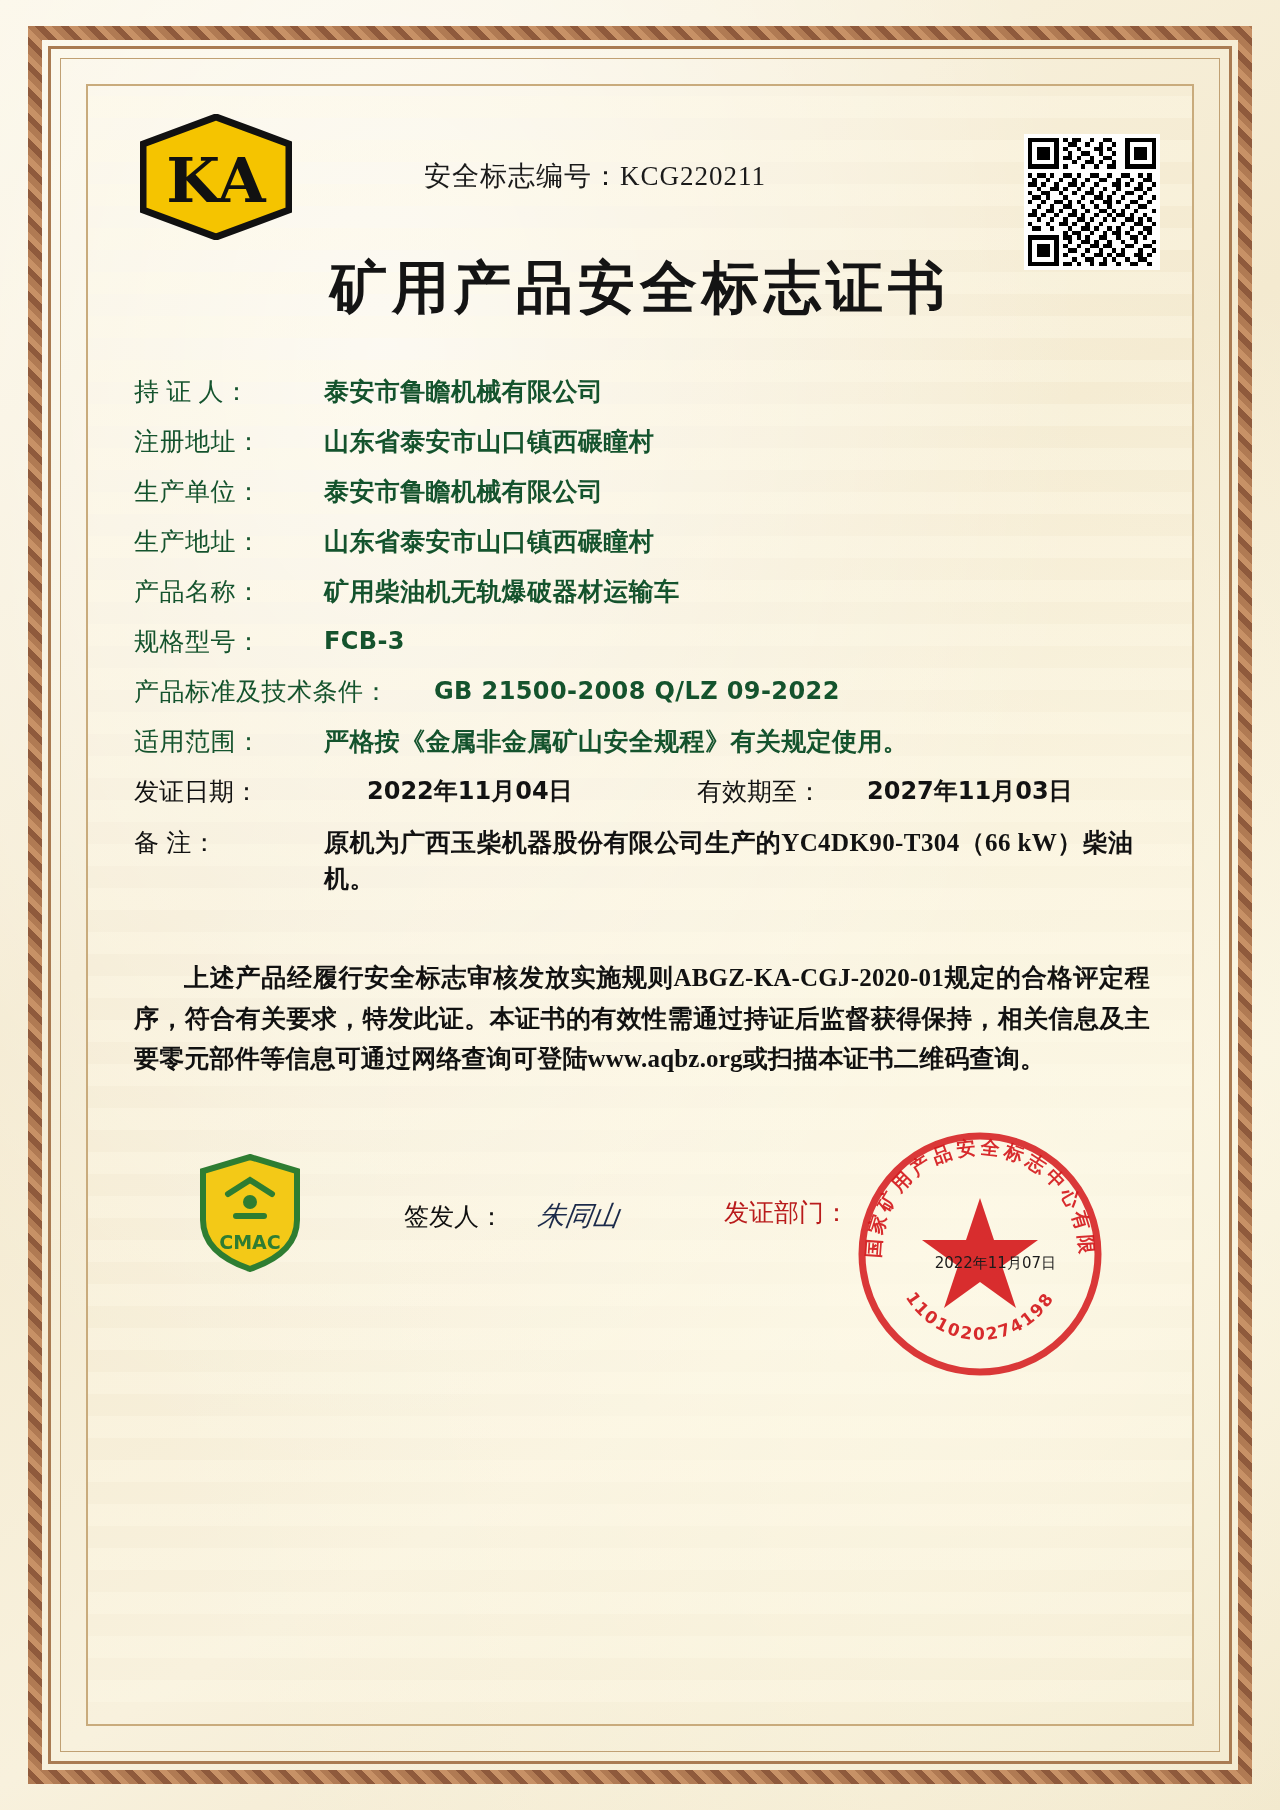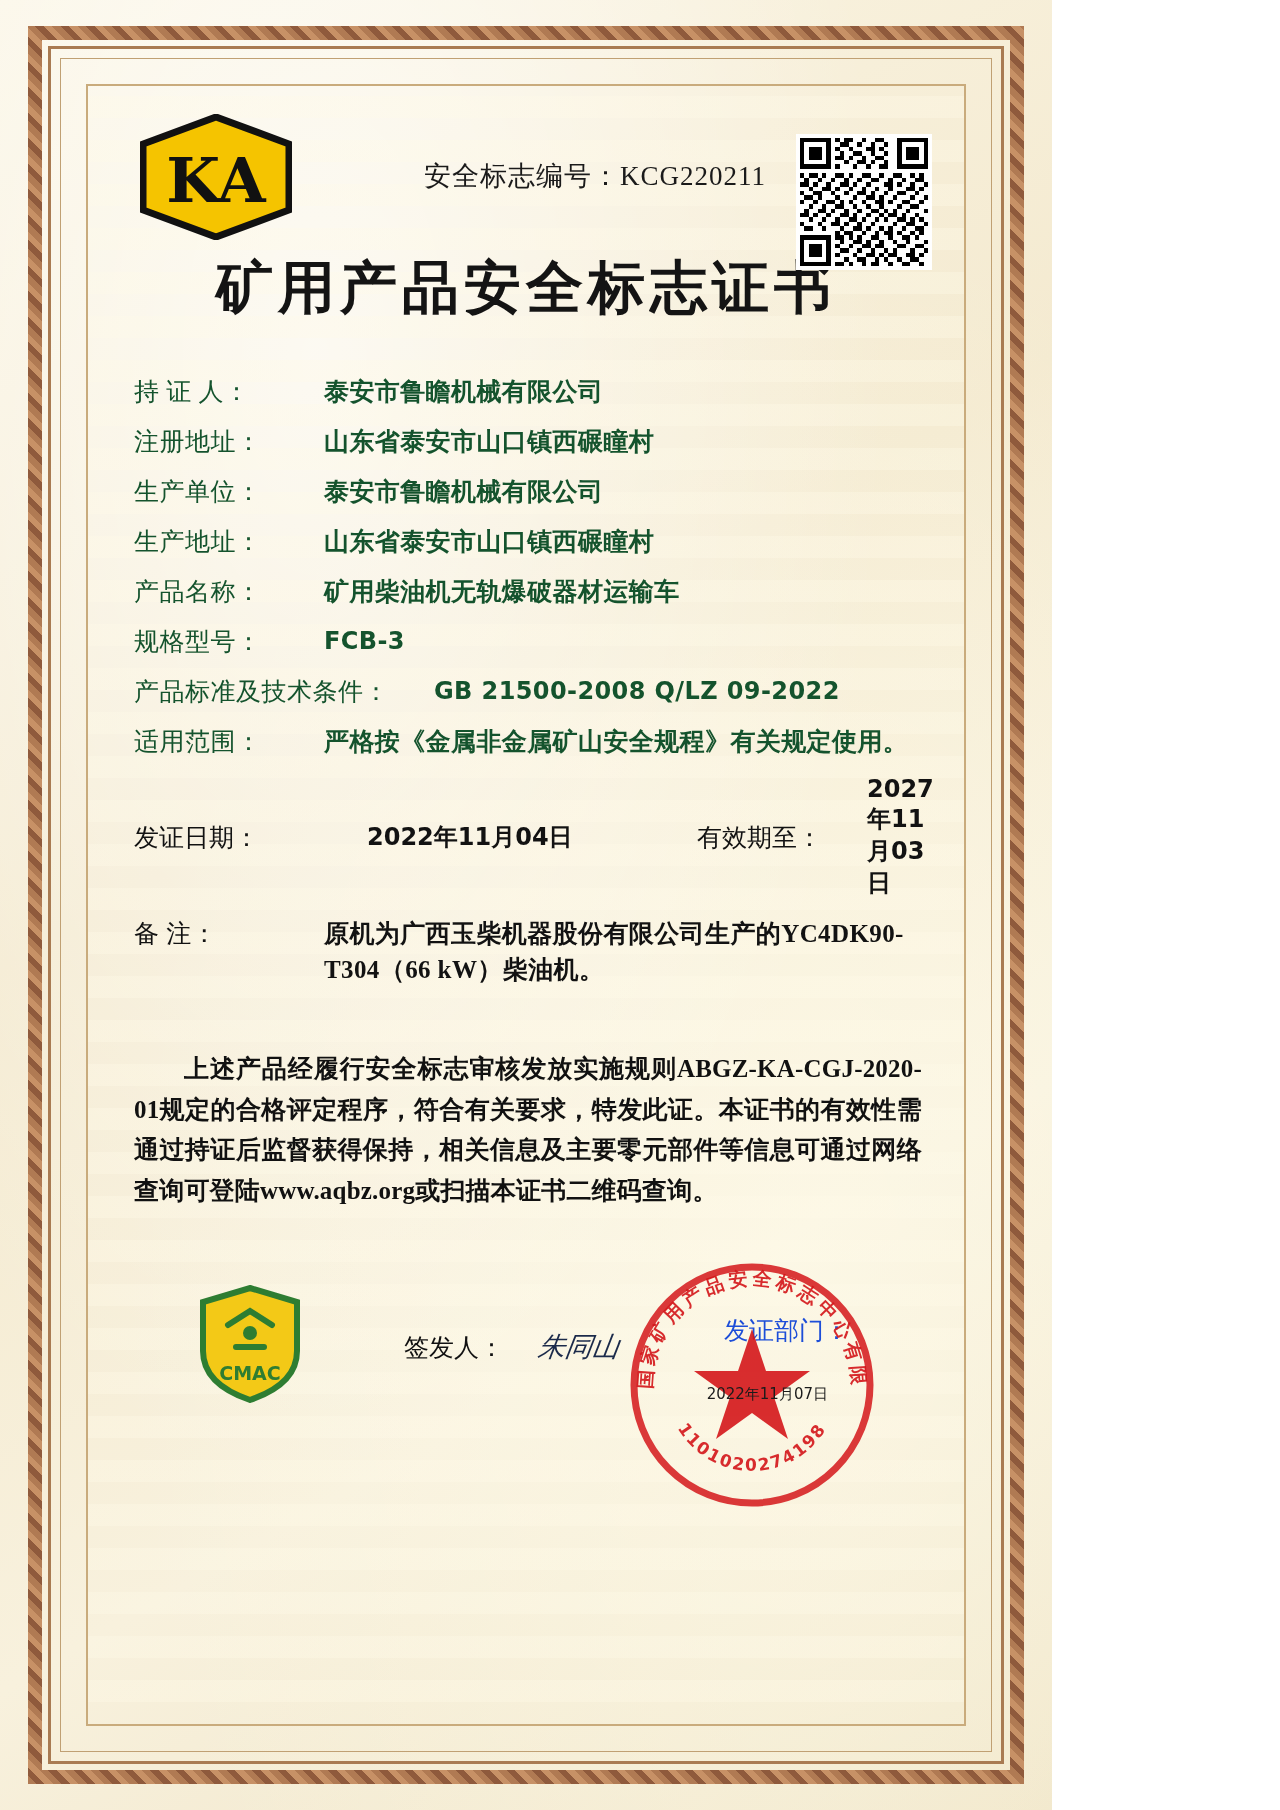--- a/index.html
+++ b/index.html
@@ -10,21 +10,21 @@
   body {
     width: 1280px;
     height: 1810px;
     font-family: "Liberation Serif", "DejaVu Serif", serif;
     overflow: hidden;
   }
 
   
   .page {
     position: relative;
-    width: 1052px;
+    width: 1280px;
     height: 1810px;
     background: #f7efd9;
     box-sizing: border-box;
     border-radius: 8px;
   }
   .paper-tex {
     position: absolute;
     inset: 0;
     background:
       radial-gradient(ellipse at 30% 20%, rgba(255,255,255,0.65) 0%, rgba(255,255,255,0) 55%),
@@ -140,21 +140,21 @@
   .flabel.wide { width: 300px; flex: 0 0 300px; }
   .fvalue {
     flex: 1;
     font-weight: bold;
     letter-spacing: 0.4px;
   }
   .mono-ish { font-family: "DejaVu Sans", sans-serif; font-size: 24px; }
 
   .daterow {
     display: flex;
-    align-items: center;
+    align-items: flex-start;
     margin-bottom: 17px;
     font-size: 25px;
     color: #121212;
   }
   .daterow .lbl1 { width: 190px; flex: 0 0 190px; }
   .daterow .val1 { width: 330px; flex: 0 0 330px; font-weight: bold; margin-left: 43px; }
   .daterow .lbl2 { width: 170px; flex: 0 0 170px; }
   .daterow .val2 { font-weight: bold; }
 
   .note-row {
@@ -201,23 +201,23 @@
     width: 150px;
     text-align: center;
     font-family: "DejaVu Serif", serif;
     font-style: italic;
     font-size: 27px;
     color: #1b2a4a;
     transform: skewX(-8deg);
   }
   .issue-dept {
     position: absolute;
-    left: 620px; top: 47px;
+    left: 620px; top: 60px;
     font-size: 25px;
-    color: #1d4ed8;
+    color: #b91c1c;
   }
   .seal {
     position: absolute;
     right: 66px; top: -12px;
     width: 260px; height: 260px;
   }
   .seal-date {
     position: absolute;
     right: 120px; top: 118px;
     font-size: 15px;

